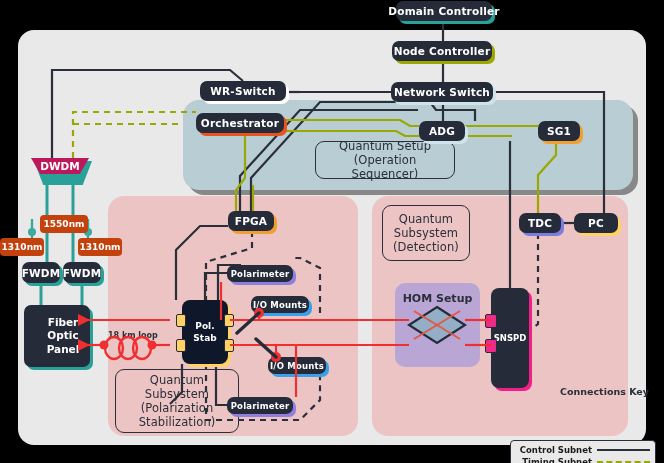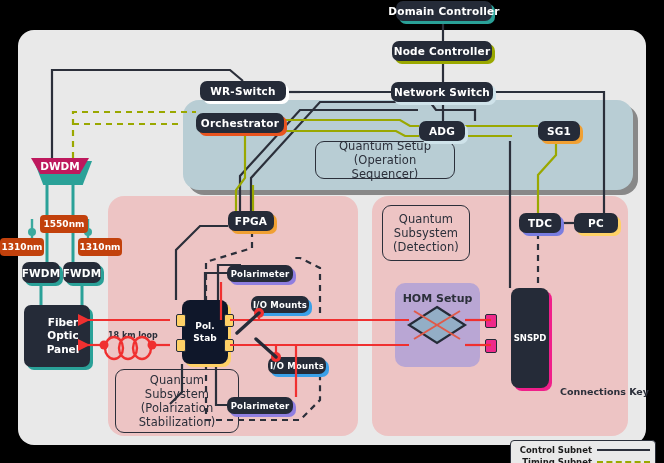--- a/index.html
+++ b/index.html
@@ -108,21 +108,21 @@
   #polstab{
     position:absolute;left:182px;top:300px;width:46px;height:64px;
     background:#0f172a;color:#fff;border-radius:8px;z-index:32;
     display:flex;align-items:center;justify-content:center;flex-direction:column;
     font-size:9px;font-weight:bold;line-height:1.35;
     box-shadow:3px 3px 0 0 #ffd166;
   }
   .port{position:absolute;width:8px;height:11px;background:#ffd166;border:1.4px solid #252b38;border-radius:2px;z-index:33;}
   
   #snspd{
-    position:absolute;left:511px;top:288px;width:38px;height:100px;
+    position:absolute;left:491px;top:288px;width:38px;height:100px;
     background:#252b38;color:#fff;border-radius:8px;z-index:32;
     display:flex;align-items:center;justify-content:center;
     font-size:8.5px;font-weight:bold;box-shadow:3px 3px 0 0 #f01f8a;
   }
   .mport{position:absolute;width:10px;height:12px;background:#ee2a8a;border:1.4px solid #252b38;border-radius:2px;z-index:33;}
   
   #hom{
     position:absolute;left:395px;top:283px;width:85px;height:84px;
     background:#b9a6d4;border-radius:10px;z-index:20;
   }

